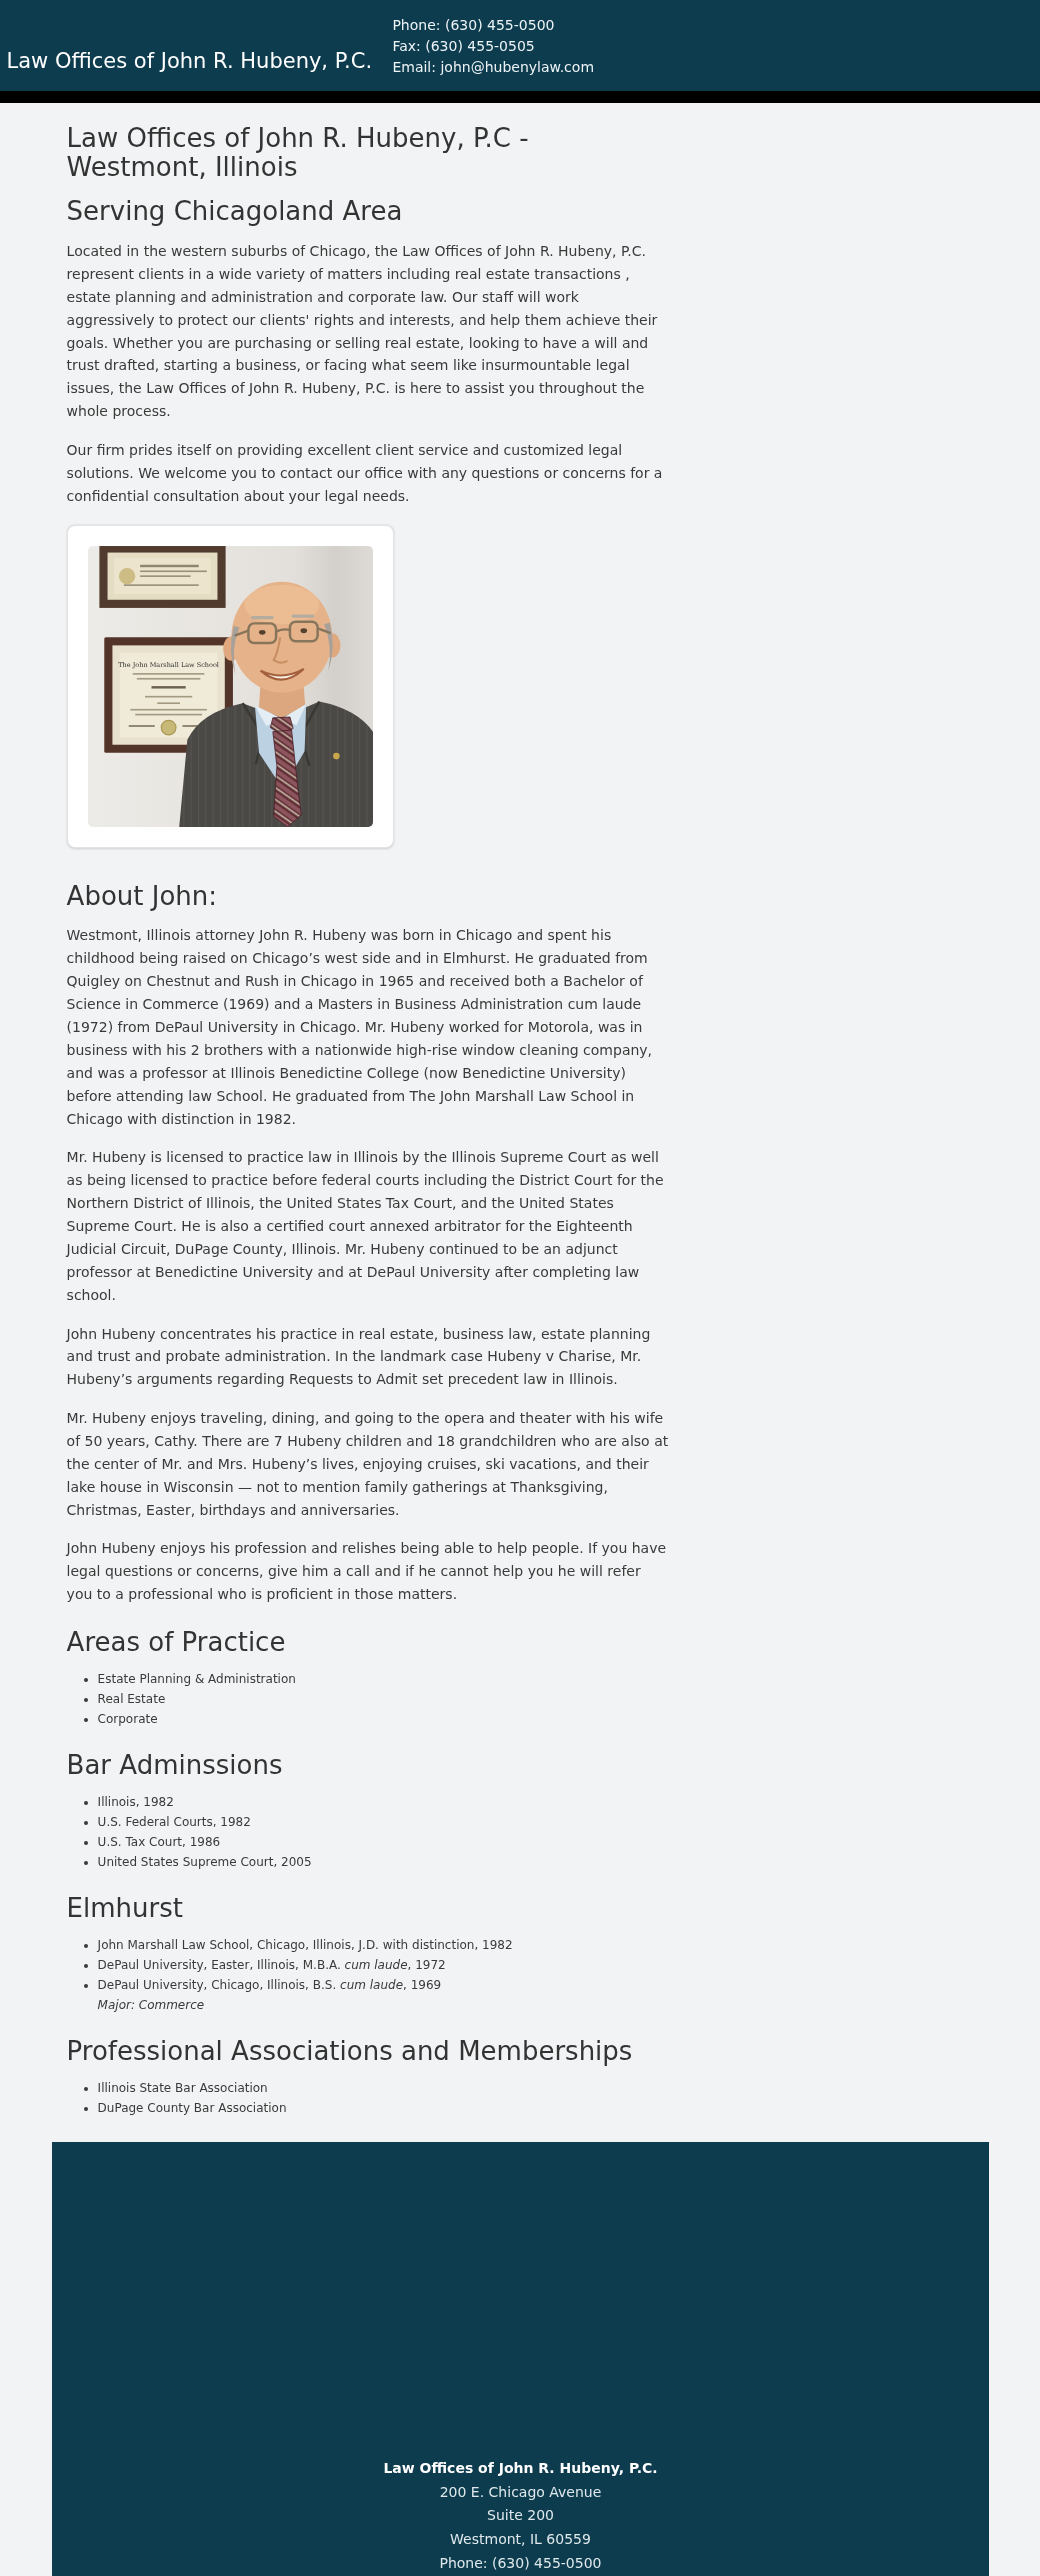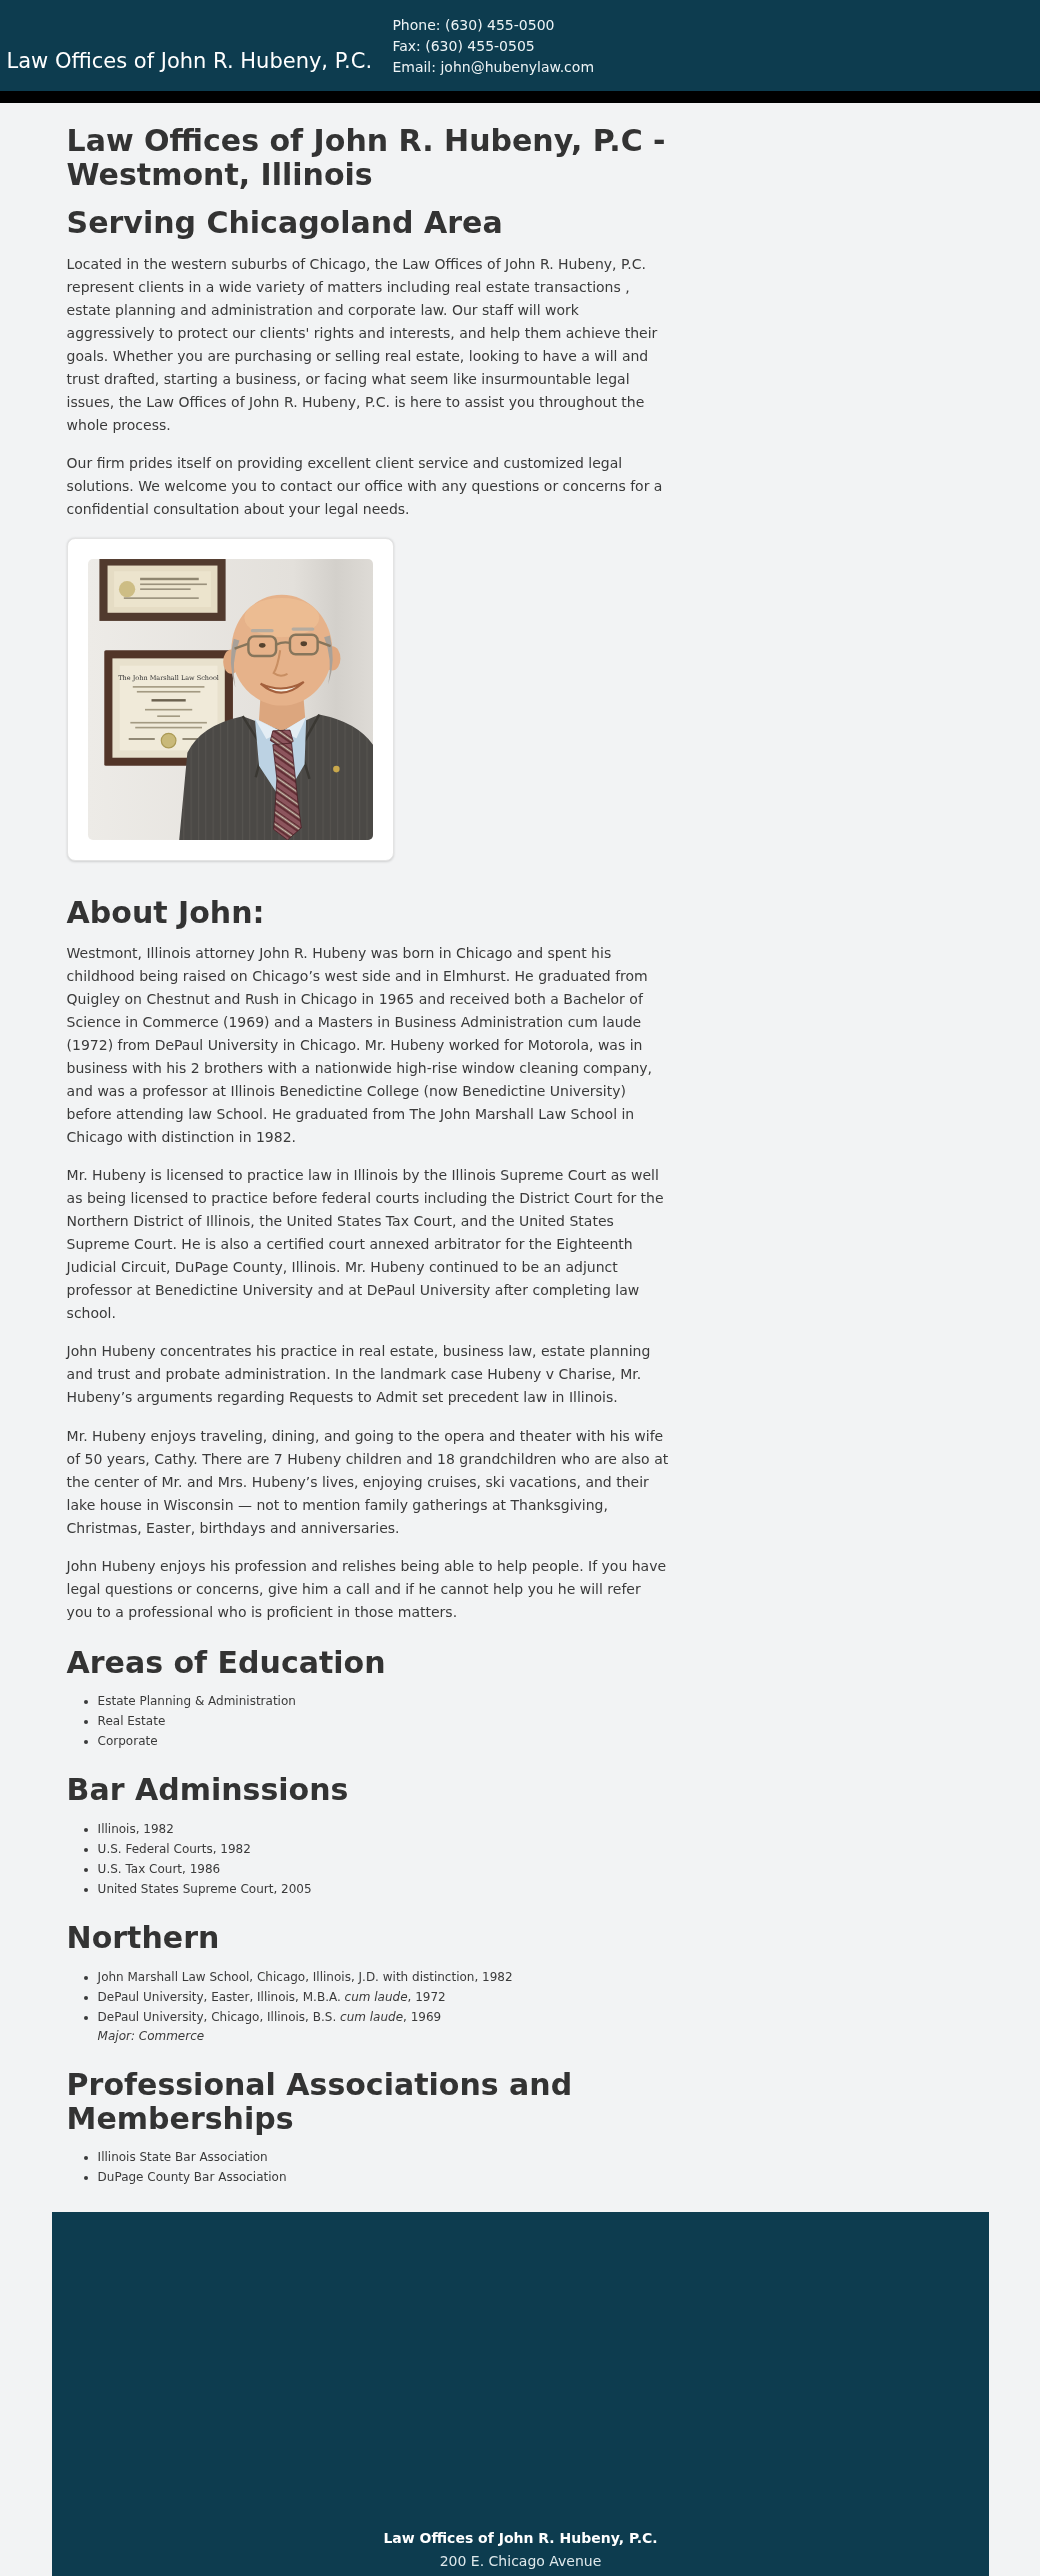--- a/index.html
+++ b/index.html
@@ -33,23 +33,23 @@
   }
   .topbar-contact .contact-line { display: block; }
   .black-divider { height: 12.2px; background: #000000; }
 
   
   .page { background: var(--page-bg, #f2f3f4); padding: 9.8px 0 8.1px; }
   .container { width: 937px; margin: 0 auto; }
   .content { margin-left: 14.6px; max-width: 603px; }
 
   .page-title, .page-subtitle, .section-heading {
-    font-weight: 700;
+    font-weight: 400;
     color: #333333;
-    font-size: 30px;
+    font-size: 26px;
     line-height: 1.12;
     margin: 0;
   }
   .page-title { margin-top: 11.4px; }
   .page-subtitle { margin: 14px 0 14px; }
   .section-heading { margin: 22px 0 13px; }
 
   .body-text {
     font-size: 14px;
     line-height: 1.64;
@@ -205,36 +205,36 @@
         </svg>
       </div>
 
       <h2 class="section-heading">About John:</h2>
       <p class="body-text">Westmont, Illinois attorney John R. Hubeny was born in Chicago and spent his childhood being raised on Chicago’s west side and in Elmhurst. He graduated from Quigley on Chestnut and Rush in Chicago in 1965 and received both a Bachelor of Science in Commerce (1969) and a Masters in Business Administration cum laude (1972) from DePaul University in Chicago. Mr. Hubeny worked for Motorola, was in business with his 2 brothers with a nationwide high-rise window cleaning company, and was a professor at Illinois Benedictine College (now Benedictine University) before attending law School. He graduated from The John Marshall Law School in Chicago with distinction in 1982.</p>
       <p class="body-text">Mr. Hubeny is licensed to practice law in Illinois by the Illinois Supreme Court as well as being licensed to practice before federal courts including the District Court for the Northern District of Illinois, the United States Tax Court, and the United States Supreme Court. He is also a certified court annexed arbitrator for the Eighteenth Judicial Circuit, DuPage County, Illinois. Mr. Hubeny continued to be an adjunct professor at Benedictine University and at DePaul University after completing law school.</p>
       <p class="body-text">John Hubeny concentrates his practice in real estate, business law, estate planning and trust and probate administration. In the landmark case Hubeny v Charise, Mr. Hubeny’s arguments regarding Requests to Admit set precedent law in Illinois.</p>
       <p class="body-text">Mr. Hubeny enjoys traveling, dining, and going to the opera and theater with his wife of 50 years, Cathy. There are 7 Hubeny children and 18 grandchildren who are also at the center of Mr. and Mrs. Hubeny’s lives, enjoying cruises, ski vacations, and their lake house in Wisconsin — not to mention family gatherings at Thanksgiving, Christmas, Easter, birthdays and anniversaries.</p>
       <p class="body-text">John Hubeny enjoys his profession and relishes being able to help people. If you have legal questions or concerns, give him a call and if he cannot help you he will refer you to a professional who is proficient in those matters.</p>
 
-      <h2 class="section-heading">Areas of Education</h2>
+      <h2 class="section-heading">Areas of Practice</h2>
       <ul class="bullet-list">
           <li>Estate Planning &amp; Administration</li>
           <li>Real Estate</li>
           <li>Corporate</li>
         </ul>
 
       <h2 class="section-heading">Bar Adminssions</h2>
       <ul class="bullet-list">
           <li>Illinois, 1982</li>
           <li>U.S. Federal Courts, 1982</li>
           <li>U.S. Tax Court, 1986</li>
           <li>United States Supreme Court, 2005</li>
         </ul>
 
-      <h2 class="section-heading">Northern</h2>
+      <h2 class="section-heading">Elmhurst</h2>
       <ul class="bullet-list">
           <li><span>John Marshall Law School, Chicago, Illinois, J.D. with distinction, 1982</span></li>
           <li><span>DePaul University, Easter, Illinois, M.B.A. </span><em>cum laude</em><span>, 1972</span></li>
           <li><span>DePaul University, Chicago, Illinois, B.S. </span><em>cum laude</em><span>, 1969</span><br><em>Major: Commerce</em></li>
         </ul>
 
       <h2 class="section-heading">Professional Associations and Memberships</h2>
       <ul class="bullet-list">
           <li>Illinois State Bar Association</li>
           <li>DuPage County Bar Association</li>

